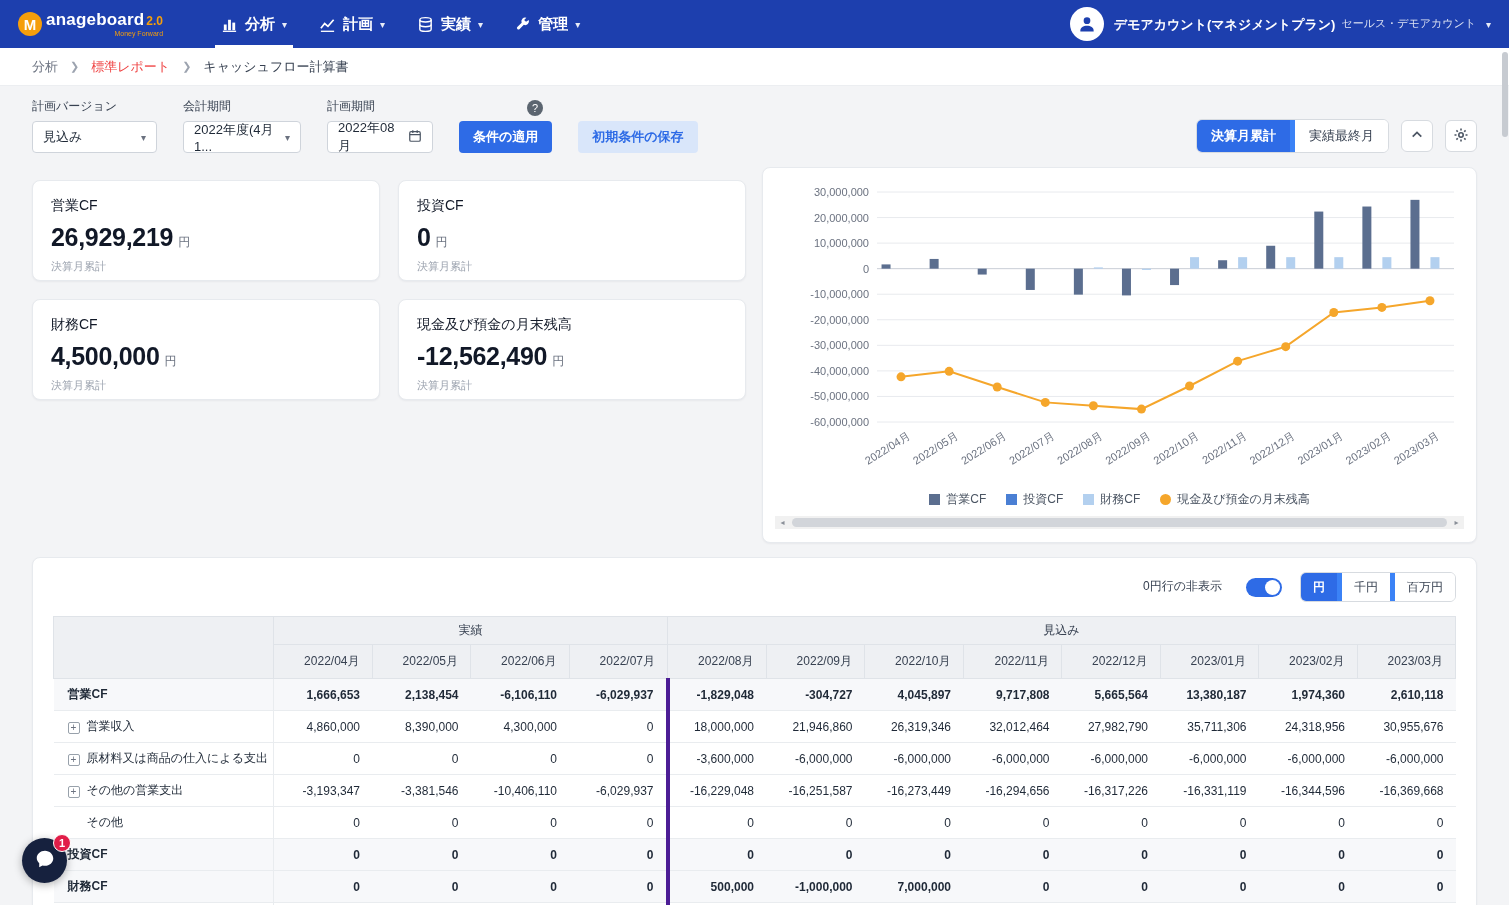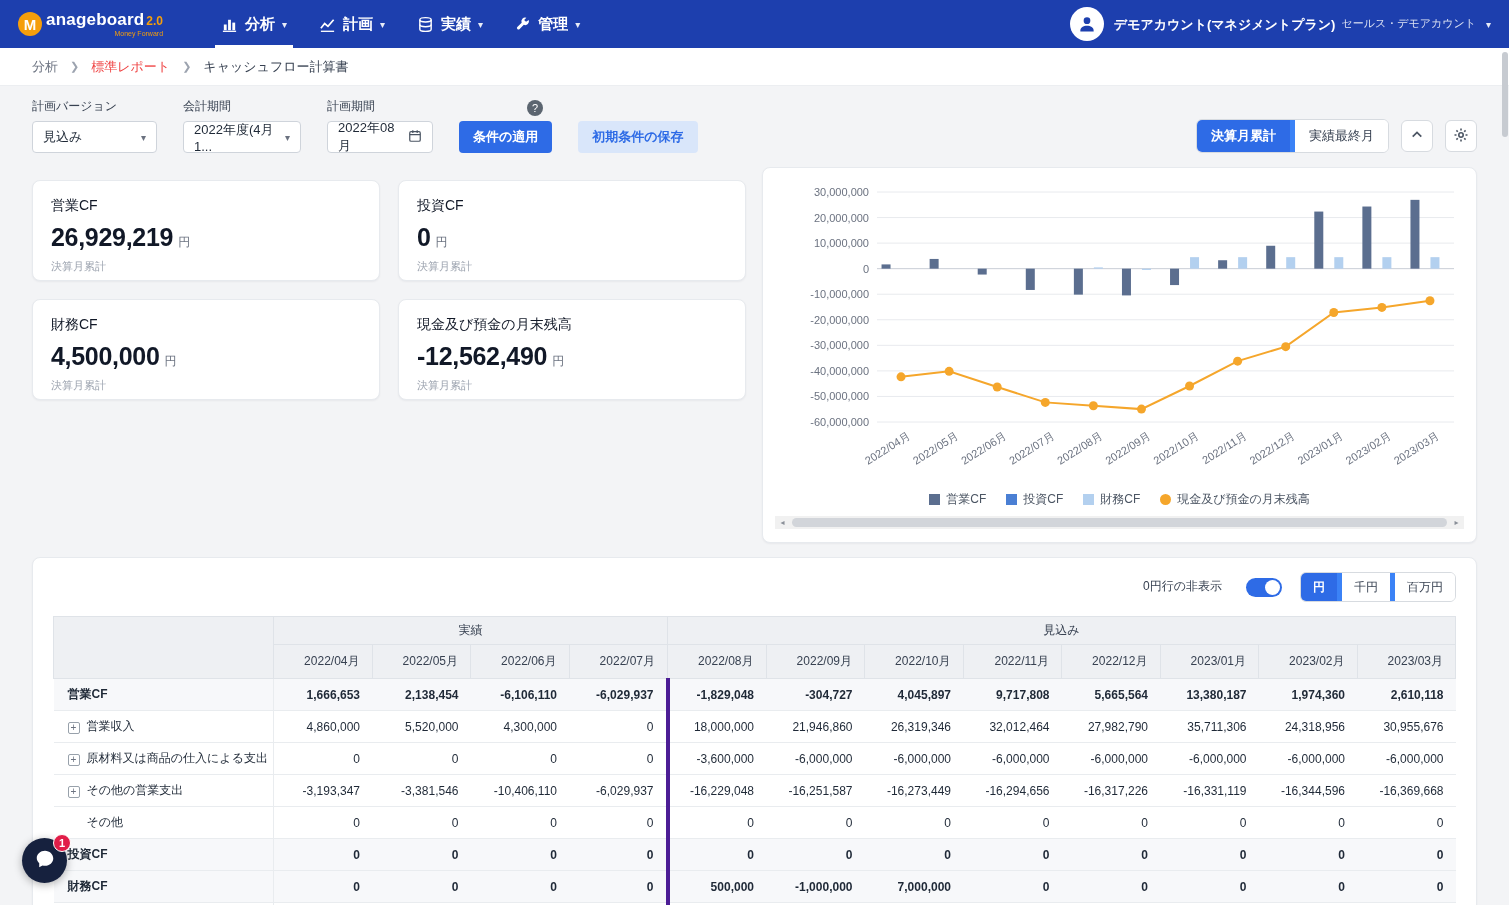--- a/index.html
+++ b/index.html
@@ -443,21 +443,21 @@
           <td class="num">4,045,897</td>
           <td class="num">9,717,808</td>
           <td class="num">5,665,564</td>
           <td class="num">13,380,187</td>
           <td class="num">1,974,360</td>
           <td class="num">2,610,118</td>
         </tr>
         <tr class="detail">
           <td class="label"><span class="expand">+</span><span>営業収入</span></td>
           <td class="num">4,860,000</td>
-          <td class="num">5,520,000</td>
+          <td class="num">8,390,000</td>
           <td class="num">4,300,000</td>
           <td class="num">0</td>
           <td class="num sep">18,000,000</td>
           <td class="num">21,946,860</td>
           <td class="num">26,319,346</td>
           <td class="num">32,012,464</td>
           <td class="num">27,982,790</td>
           <td class="num">35,711,306</td>
           <td class="num">24,318,956</td>
           <td class="num">30,955,676</td>

